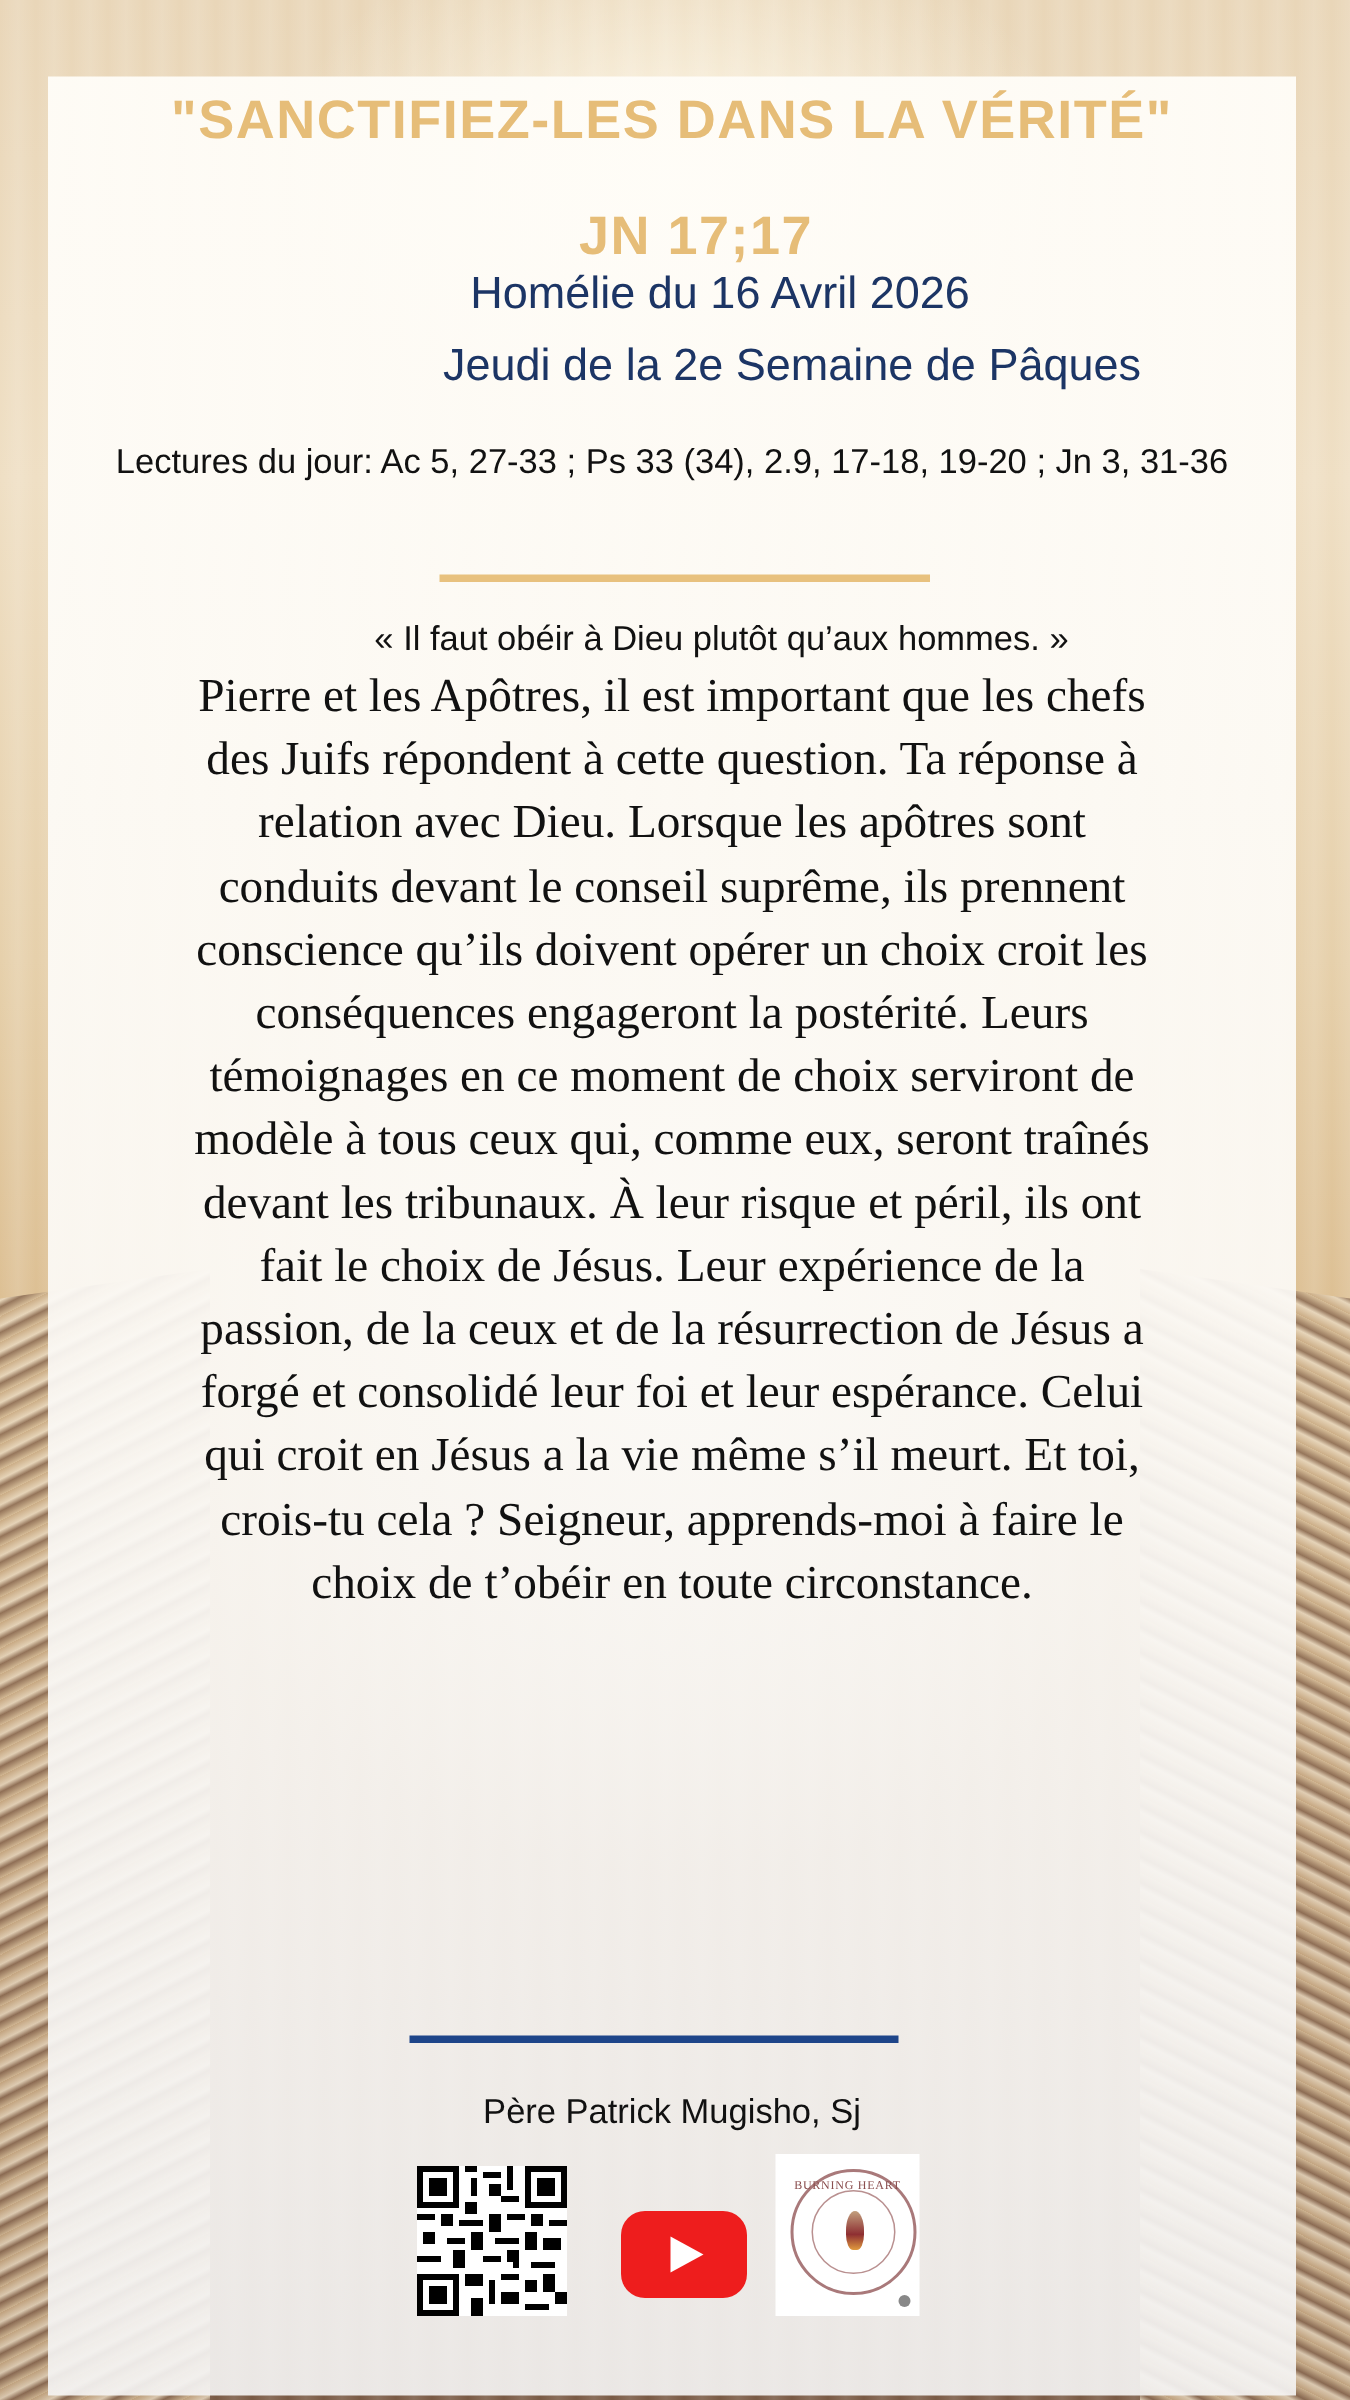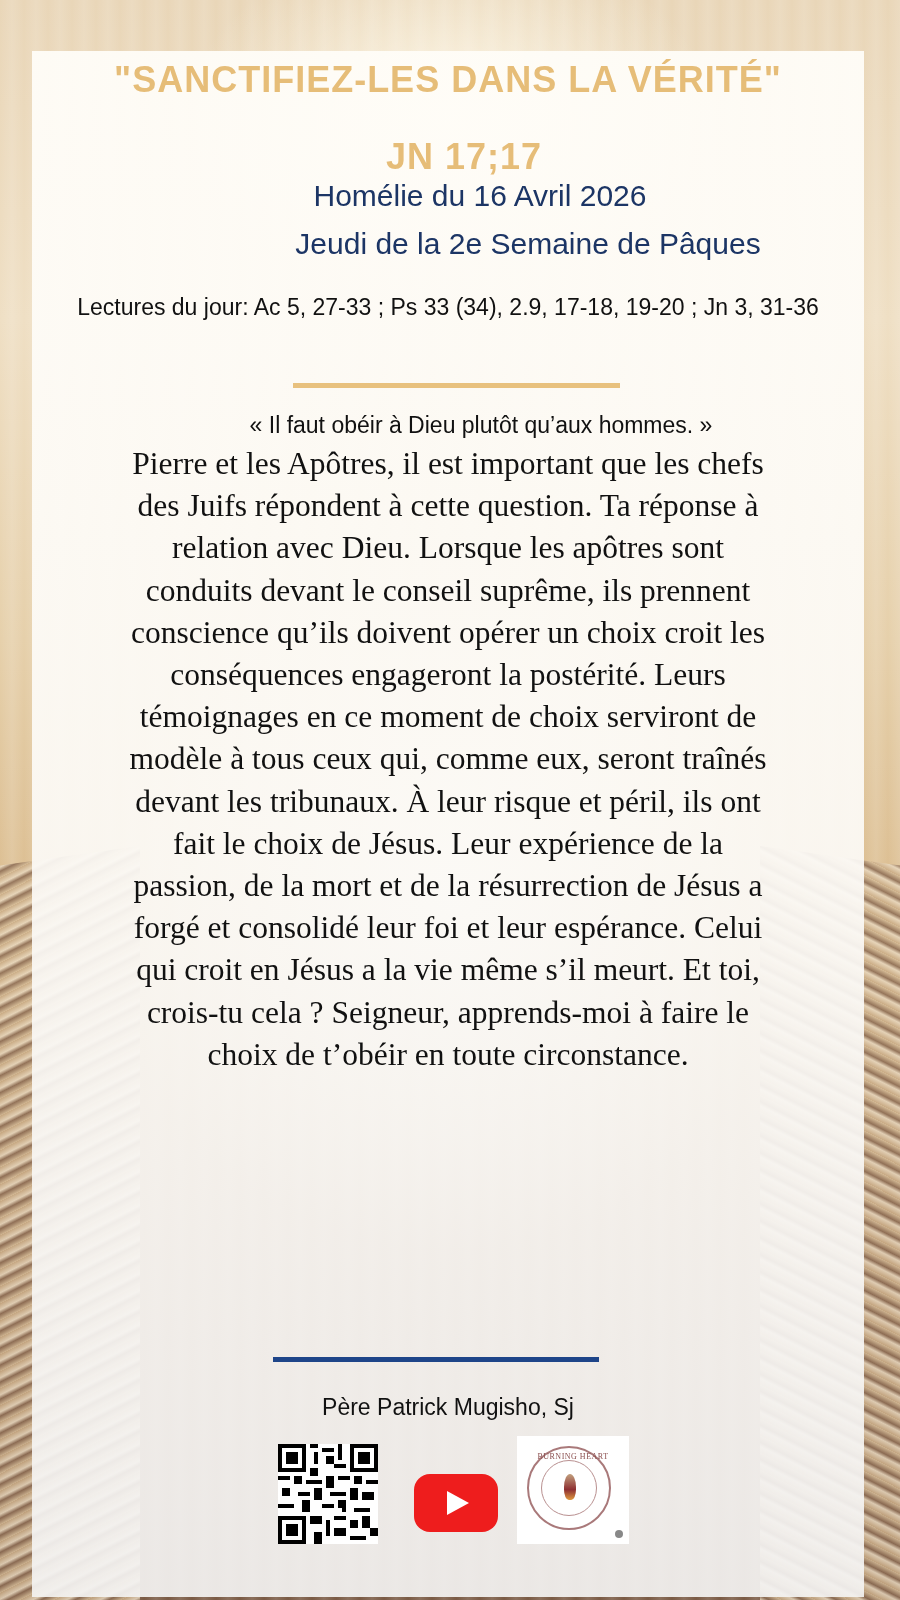--- a/index.html
+++ b/index.html
@@ -164,21 +164,21 @@
       left: 33px;
       top: 17px;
       border-left: 22px solid #fff;
       border-top: 12px solid transparent;
       border-bottom: 12px solid transparent;
     }
     .logo {
       position: absolute;
       left: 485px;
       top: -8px;
-      width: 112px;
+      width: 96px;
       height: 108px;
       background: #fff;
     }
     .logo-ring {
       position: absolute;
       left: 10px;
       top: 10px;
       width: 84px;
       height: 84px;
       border: 2px solid #a9797a;
@@ -248,21 +248,21 @@
     <span class="line">Pierre et les Apôtres, il est important que les chefs</span>
     <span class="line">des Juifs répondent à cette question. Ta réponse à</span>
     <span class="line">relation avec Dieu. Lorsque les apôtres sont</span>
     <span class="line">conduits devant le conseil suprême, ils prennent</span>
     <span class="line">conscience qu’ils doivent opérer un choix croit les</span>
     <span class="line">conséquences engageront la postérité. Leurs</span>
     <span class="line">témoignages en ce moment de choix serviront de</span>
     <span class="line">modèle à tous ceux qui, comme eux, seront traînés</span>
     <span class="line">devant les tribunaux. À leur risque et péril, ils ont</span>
     <span class="line">fait le choix de Jésus. Leur expérience de la</span>
-    <span class="line">passion, de la mort et de la résurrection de Jésus a</span>
+    <span class="line">passion, de la ceux et de la résurrection de Jésus a</span>
     <span class="line">forgé et consolidé leur foi et leur espérance. Celui</span>
     <span class="line">qui croit en Jésus a la vie même s’il meurt. Et toi,</span>
     <span class="line">crois-tu cela ? Seigneur, apprends-moi à faire le</span>
     <span class="line">choix de t’obéir en toute circonstance.</span>
   </div>
 
   <div class="divider-blue"></div>
 
   <div class="signature">Père Patrick Mugisho, Sj</div>
 

